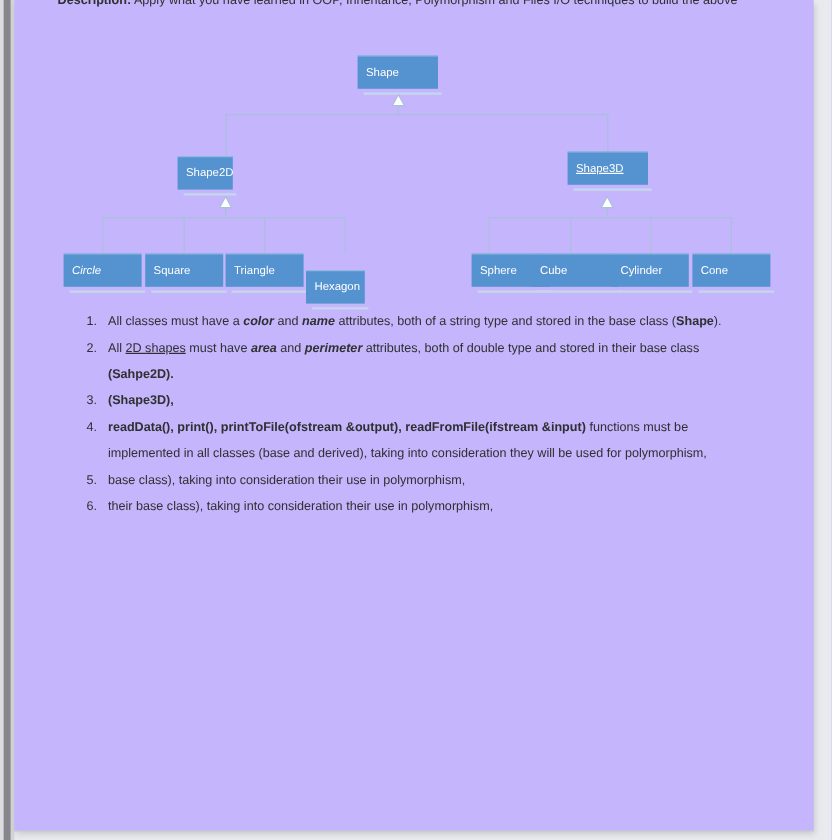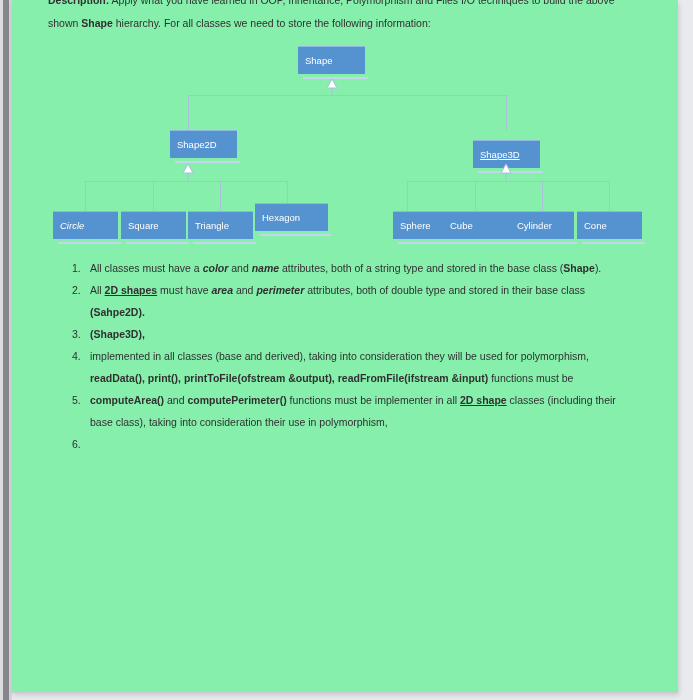--- a/index.html
+++ b/index.html
@@ -6,21 +6,21 @@
   body{
     width:693px;height:700px;position:relative;overflow:hidden;
     background:#e9eaee;
     font-family:"Liberation Sans", sans-serif;
     color:#303030;
   }
   .side-strip{position:absolute;left:0;top:0;width:3px;height:700px;background:#dcdde1;}
   .edge-bar{position:absolute;left:3px;top:0;width:6px;height:700px;background:#87878b;}
   .edge-gap{position:absolute;left:9px;top:0;width:3px;height:700px;background:#d3d4d8;}
   .page{
-    position:absolute;left:12px;top:0;width:666px;height:692px;background:#86efac;
+    position:absolute;left:12px;top:0;width:666px;height:692px;background:#c4b5fd;
     overflow:hidden;
     box-shadow:0 1px 0 #c9cbd2, 1px 3px 5px rgba(0,0,0,0.14);
   }
   .header-line{position:absolute;left:36px;white-space:nowrap;font-size:10.5px;}
   #hl1{top:-6px;}
   #hl2{top:17px;}
 
   
   .diagram{position:absolute;left:0;top:0;width:666px;height:250px;}
   .node{
@@ -37,48 +37,47 @@
   .arrow{position:absolute;}
 
   
   .list{position:absolute;left:60px;top:257px;font-size:10.5px;}
   .li{position:relative;padding-left:18px;}
   .num{position:absolute;left:0;top:0;line-height:22px;}
   .tline{height:22px;line-height:22px;white-space:nowrap;}
   .r{font-weight:400;}
   .rb{font-weight:700;}
   .rbi{font-weight:700;font-style:italic;}
-  .rbu{font-weight:700;text-decoration:underline;}
+  .rbu{font-weight:400;text-decoration:underline;}
 </style>
 </head>
 <body>
 
 <div class="side-strip"></div>
 <div class="edge-bar"></div>
 <div class="edge-gap"></div>
 
 <div class="page">
 
   <div class="header-line" id="hl1"><span class="rb">Description:</span><span class="r"> Apply what you have learned in OOP, Inheritance, Polymorphism and Files I/O techniques to build the above</span></div>
-  <div class="header-line" id="hl2"><span class="r">shown </span><span class="rb">Shape</span><span class="r"> hierarchy. For all classes we need to store the following information:</span></div>
 
   <div class="diagram">
 
     <div class="node" style="left:286px;top:46px;width:67px;">Shape</div>
 
     <svg class="arrow" style="left:314px;top:78px;" width="12" height="17" viewBox="0 0 12 17">
       <path d="M6 1 L11 10 L1 10 Z" fill="#ffffff" stroke="#a9c0da"></path>
       <line x1="6" y1="10" x2="6" y2="17" stroke="#a9c0da"></line>
     </svg>
     <div class="hl" style="left:176px;top:95px;width:318px;"></div>
     <div class="vl" style="left:176px;top:95px;height:35px;"></div>
     <div class="vl" style="left:494px;top:95px;height:35px;"></div>
 
-    <div class="node" style="left:158px;top:130px;width:67px;">Shape2D</div>
-    <div class="node" style="left:461px;top:140px;width:67px;text-decoration:underline;">Shape3D</div>
+    <div class="node" style="left:136px;top:130px;width:46px;">Shape2D</div>
+    <div class="node" style="left:461px;top:126px;width:67px;text-decoration:underline;">Shape3D</div>
 
     <svg class="arrow" style="left:170px;top:163px;" width="12" height="18" viewBox="0 0 12 18">
       <path d="M6 1 L11 10 L1 10 Z" fill="#ffffff" stroke="#a9c0da"></path>
       <line x1="6" y1="10" x2="6" y2="18" stroke="#a9c0da"></line>
     </svg>
     <div class="hl" style="left:73px;top:181px;width:202px;"></div>
     <div class="vl" style="left:73px;top:181px;height:30px;"></div>
     <div class="vl" style="left:141px;top:181px;height:30px;"></div>
     <div class="vl" style="left:208px;top:181px;height:30px;"></div>
     <div class="vl" style="left:275px;top:181px;height:30px;"></div>
@@ -89,21 +88,21 @@
     </svg>
     <div class="hl" style="left:395px;top:181px;width:202px;"></div>
     <div class="vl" style="left:395px;top:181px;height:30px;"></div>
     <div class="vl" style="left:463px;top:181px;height:30px;"></div>
     <div class="vl" style="left:530px;top:181px;height:30px;"></div>
     <div class="vl" style="left:597px;top:181px;height:30px;"></div>
 
     <div class="node" style="left:41px;top:211px;width:65px;font-style:italic;">Circle</div>
     <div class="node" style="left:109px;top:211px;width:65px;">Square</div>
     <div class="node" style="left:176px;top:211px;width:65px;">Triangle</div>
-    <div class="node" style="left:243px;top:203px;width:73px;">Hexagon</div>
+    <div class="node" style="left:243px;top:225px;width:49px;">Hexagon</div>
 
     <div class="node" style="left:381px;top:211px;width:65px;">Sphere</div>
     <div class="node" style="left:431px;top:211px;width:72px;">Cube</div>
     <div class="node" style="left:498px;top:211px;width:64px;">Cylinder</div>
     <div class="node" style="left:565px;top:211px;width:65px;">Cone</div>
   </div>
 
   <div class="list">
     <div class="li">
       <span class="num">1.</span>
@@ -113,26 +112,26 @@
       <span class="num">2.</span>
       <div class="tline"><span class="r">All </span><span class="rbu">2D shapes</span><span class="r"> must have </span><span class="rbi">area</span><span class="r"> and </span><span class="rbi">perimeter</span><span class="r"> attributes, both of double type and stored in their base class</span></div>
       <div class="tline"><span class="rb">(Sahpe2D).</span></div>
     </div>
     <div class="li">
       <span class="num">3.</span>
       <div class="tline"><span class="rb">(Shape3D),</span></div>
     </div>
     <div class="li">
       <span class="num">4.</span>
+      <div class="tline"><span class="rb">readData(), print(), printToFile(ofstream &amp;output), readFromFile(ifstream &amp;input)</span><span class="r"> functions must be</span></div>
       <div class="tline"><span class="r">implemented in all classes (base and derived), taking into consideration they will be used for polymorphism,</span></div>
-      <div class="tline"><span class="rb">readData(), print(), printToFile(ofstream &amp;output), readFromFile(ifstream &amp;input)</span><span class="r"> functions must be</span></div>
     </div>
     <div class="li">
       <span class="num">5.</span>
-      <div class="tline"><span class="rb">computeArea()</span><span class="r"> and </span><span class="rb">computePerimeter()</span><span class="r"> functions must be implementer in all </span><span class="rbu">2D shape</span><span class="r"> classes (including their</span></div>
       <div class="tline"><span class="r">base class), taking into consideration their use in polymorphism,</span></div>
     </div>
     <div class="li">
       <span class="num">6.</span>
+      <div class="tline"><span class="r">their base class), taking into consideration their use in polymorphism,</span></div>
     </div>
   </div>
 
 </div>
 
 </body></html>

